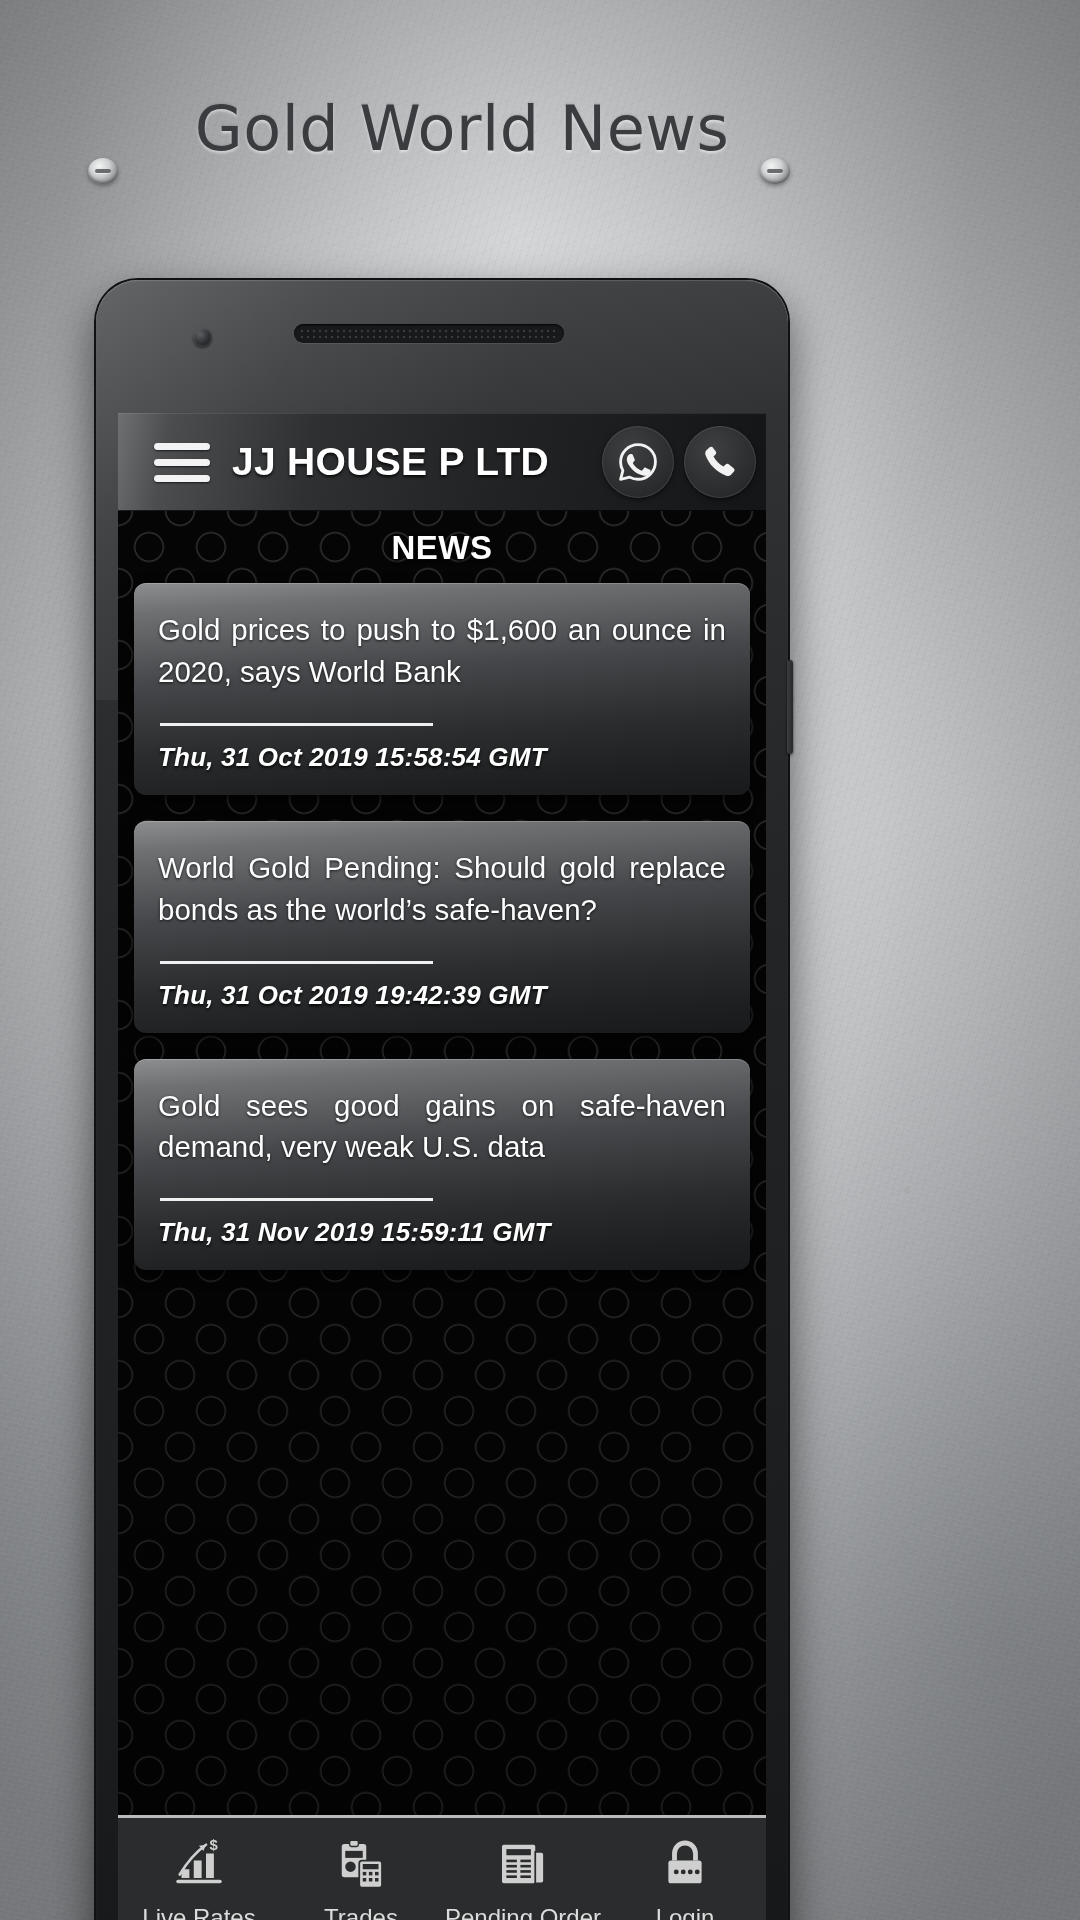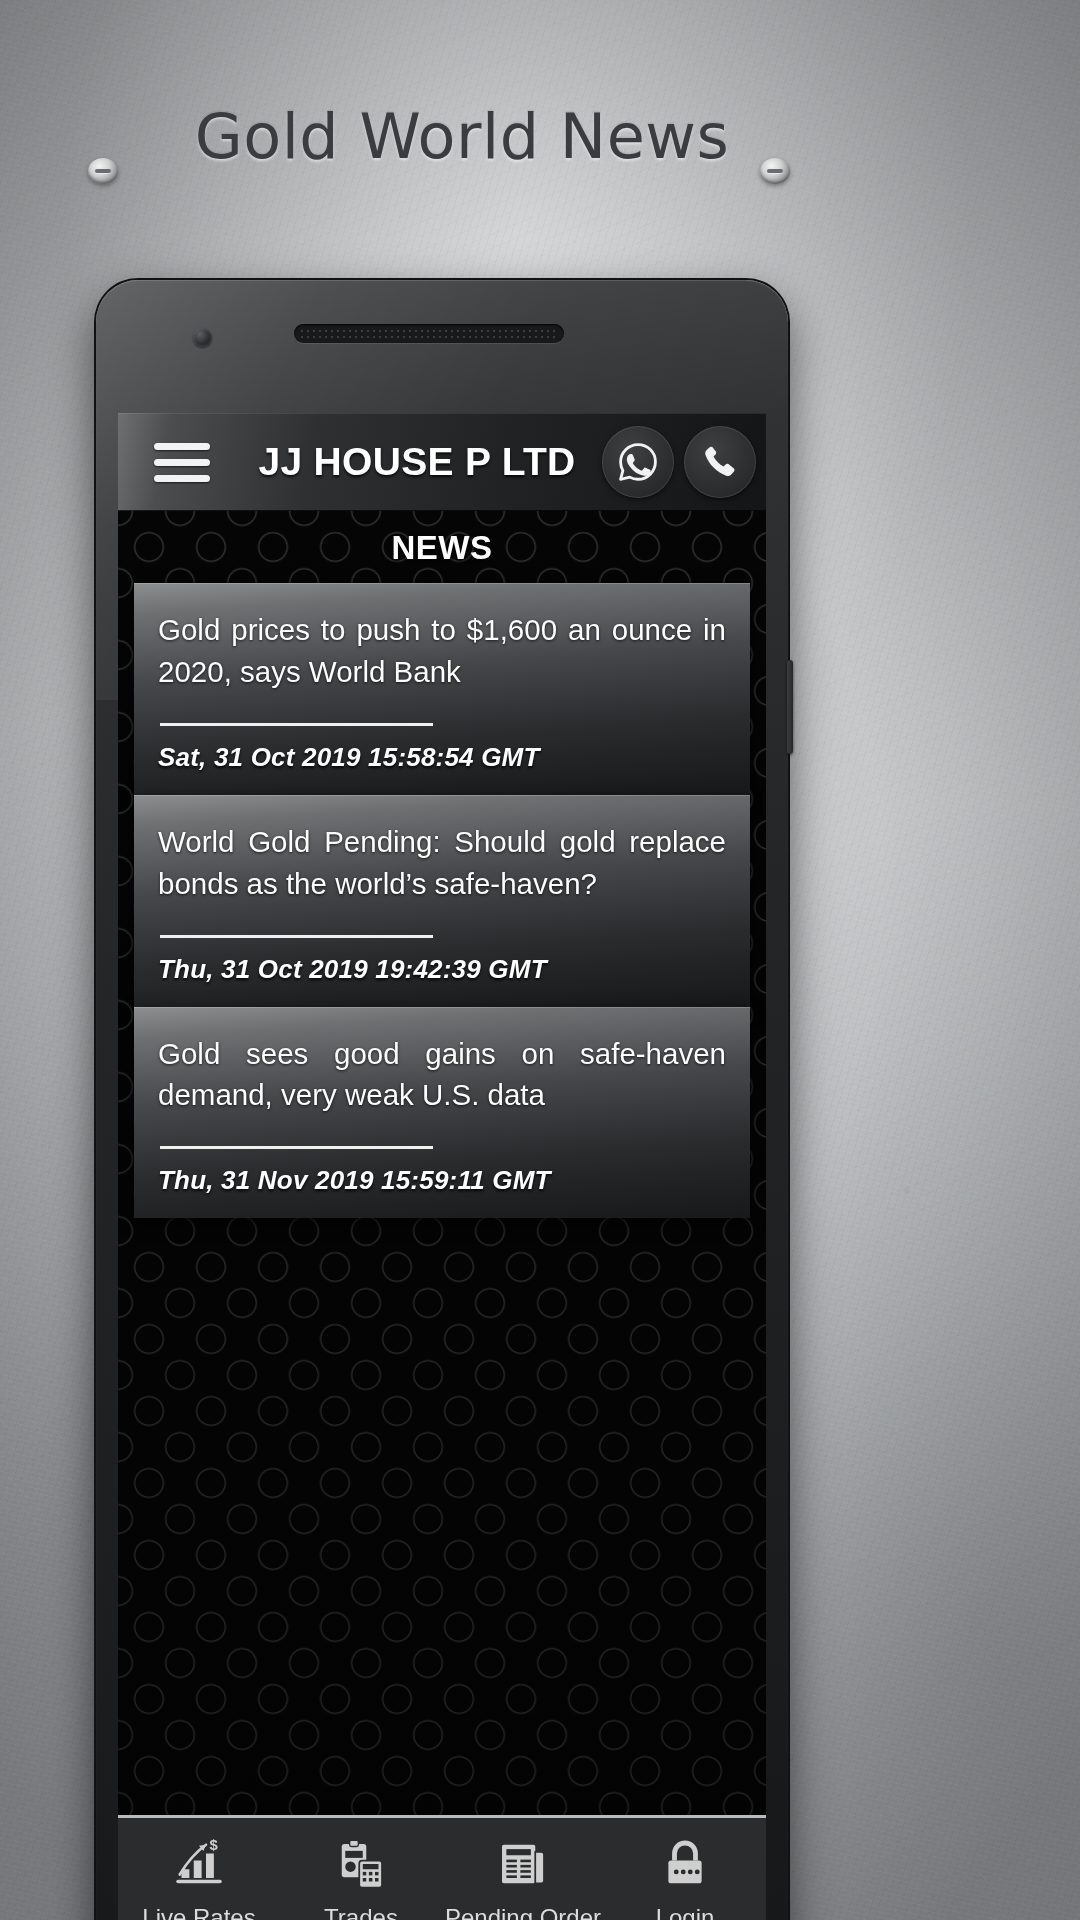--- a/index.html
+++ b/index.html
@@ -31,21 +31,21 @@
       radial-gradient(circle at 37% 74%, rgba(255,255,255,.25) 0 2px, rgba(0,0,0,0) 3px),
       radial-gradient(circle at 84% 62%, rgba(0,0,0,.06) 0 3px, rgba(0,0,0,0) 4px);
   }
   #vign{
     position:absolute; inset:0;
     background:radial-gradient(ellipse 75% 62% at 50% 46%, rgba(0,0,0,0) 42%, rgba(40,42,45,.30) 100%);
   }
 
   
   #page-title{
-    position:absolute; top:100px; left:0; width:924px;
+    position:absolute; top:92px; left:0; width:924px;
     text-align:center;
     font-family:"DejaVu Sans", sans-serif;
     font-size:62px; font-weight:400; letter-spacing:.5px;
     color:#3a3c40;
     text-shadow:0 2px 3px rgba(255,255,255,.55), 0 -1px 2px rgba(0,0,0,.12);
   }
 
   
   .screw{ position:absolute; width:30px; height:26px; border-radius:50%;
     background:radial-gradient(ellipse at 38% 32%, #f2f3f3 0%, #cfd1d2 38%, #8d9092 72%, #5e6164 100%);
@@ -88,21 +88,20 @@
   #screen{
     position:absolute; left:22px; top:133px; width:648px; height:1567px;
     overflow:hidden; background:#0b0b0b;
   }
 
   
   #app-header{
     position:relative; height:98px; display:flex; align-items:center;
     background:linear-gradient(100deg, #6e7072 0%, #4b4d4f 8%, #2e3032 30%, #212324 58%, #1a1b1c 82%, #141516 100%);
     box-shadow:inset 0 -1px 0 rgba(0,0,0,.7), inset 0 1px 0 rgba(255,255,255,.09);
-    text-align:center;
   }
   #hamburger{ width:84px; display:flex; flex-direction:column; align-items:center; gap:9px;
     margin-left:22px; cursor:pointer; }
   #hamburger span{ display:block; width:56px; height:7px; border-radius:4px;
     background:#f3f3f3; box-shadow:0 1px 2px rgba(0,0,0,.65); }
   #app-title{ flex:1; color:#fff; font-size:39px; font-weight:700; letter-spacing:.3px;
     margin-left:8px; text-shadow:0 2px 3px rgba(0,0,0,.8); white-space:nowrap; }
   .hdr-ico{ width:72px; height:72px; border-radius:50%; margin-right:10px;
     background:radial-gradient(circle at 40% 32%, #3e4042 0%, #303233 45%, #202223 100%);
     box-shadow:inset 0 0 0 1px rgba(255,255,255,.11), 0 2px 5px rgba(0,0,0,.55);
@@ -127,21 +126,21 @@
     content:""; position:absolute; inset:0;
     background:linear-gradient(180deg, rgba(0,0,0,.22) 0%, rgba(0,0,0,.52) 100%);
   }
 
   #news-title{ position:relative; z-index:2; text-align:center; color:#fff;
     font-size:33px; font-weight:700; padding:18px 0 16px; letter-spacing:.5px;
     text-shadow:0 2px 4px rgba(0,0,0,.95);}
 
   #cards{ position:relative; z-index:2; padding:0 16px; }
   .card{
-    position:relative; border-radius:0; padding:26px 24px 22px;
+    position:relative; margin-bottom:26px; border-radius:12px; padding:26px 24px 22px;
     background:linear-gradient(176deg, #8c8e90 0%, #6e7072 12%, #45474a 40%, #2a2c2e 68%, #1d1f20 88%, #17191a 100%);
     box-shadow:0 5px 14px rgba(0,0,0,.72), inset 0 1px 0 rgba(255,255,255,.20);
     cursor:pointer;
   }
   .card-title{
     color:#fdfdfd; font-size:29.5px; line-height:1.42; font-weight:400;
     text-align:justify; text-shadow:0 1px 3px rgba(0,0,0,.75);
     margin-bottom:30px;
   }
   .card hr{ border:none; border-top:3px solid #f0f0f0; width:48%; margin:0 0 16px 2px; }
@@ -204,21 +203,21 @@
     <div id="body-area">
       <div class="honey"></div>
 
       <div id="news-title">NEWS</div>
 
       <div id="cards">
 
         <div class="card">
           <div class="card-title">Gold prices to push to $1,600 an ounce in 2020, says World Bank</div>
           <hr>
-          <div class="card-date">Sat, 31 Oct 2019 15:58:54 GMT</div>
+          <div class="card-date">Thu, 31 Oct 2019 15:58:54 GMT</div>
         </div>
 
         <div class="card">
           <div class="card-title">World Gold Pending: Should gold replace bonds as the world’s safe-haven?</div>
           <hr>
           <div class="card-date">Thu, 31 Oct 2019 19:42:39 GMT</div>
         </div>
 
 
         <div class="card">

